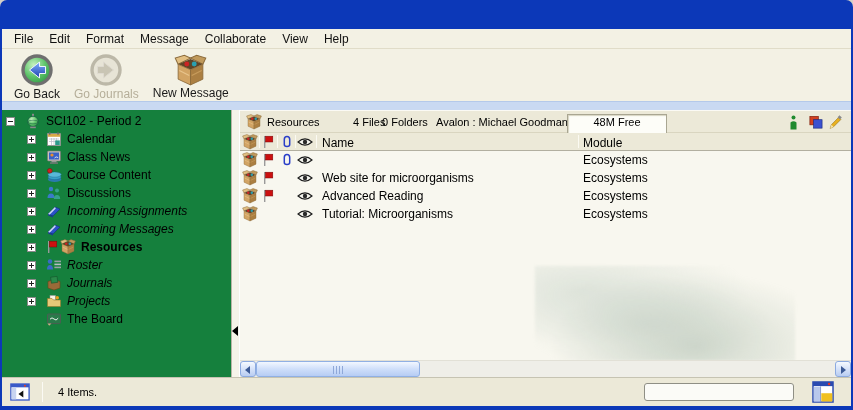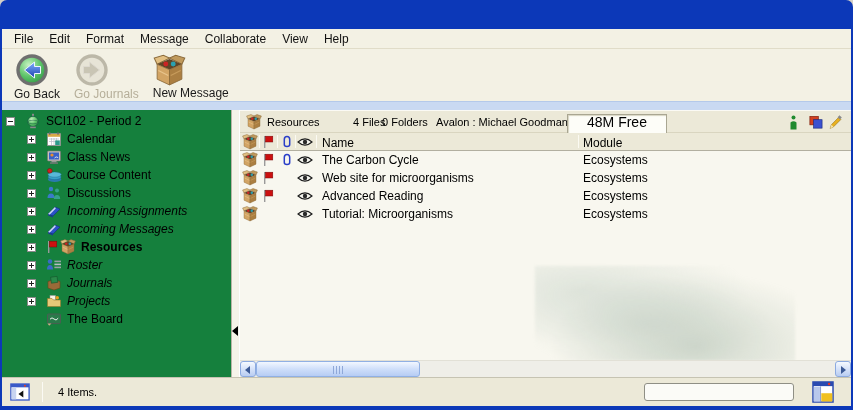--- a/index.html
+++ b/index.html
@@ -40,21 +40,21 @@
     background:#f3f1e4; display:flex; align-items:center; padding-left:4px;
     border-bottom:1px solid #e0dcc8;
   }
   .menu-item { font-size:12px; color:#111; padding:20px 8px; }
 
   
   .toolbar {
     position:absolute; left:2px; top:49px; width:849px; height:52px;
     background:#f3f1e4; display:flex; align-items:flex-start; padding:3px 0 0 8px; gap:6px;
   }
-  .tb-btn { display:flex; flex-direction:column; padding:0 4px; }
+  .tb-btn { display:flex; flex-direction:column; align-items:center; padding:0 4px; }
   .tb-label { font-size:12px; color:#1a1a1a; margin-top:-1px; }
   .tb-label.dim { color:#b5ae99; }
   .i36 { width:36px; height:36px; }
   .i30 { width:33px; height:33px; margin-top:2px; }
 
   .band { position:absolute; left:2px; top:101px; width:849px; height:9px; background:#c9d9f2; border-top:1px solid #b4c9ea; }
 
   
   .tree {
     position:absolute; left:2px; top:110px; width:230px; height:267px;
@@ -84,21 +84,21 @@
 
   .infobar {
     position:absolute; left:0; top:0; width:611px; height:23px; background:#ece9d8;
     border-top:1px solid #fbfaf4; border-bottom:1px solid #d9d5c0; font-size:11px; color:#000;
   }
   .ib-txt { position:absolute; top:5px; }
   .ib-crate { position:absolute; left:6px; top:3px; width:16px; height:16px; }
   .ib-title { left:27px; } .ib-files { left:113px; } .ib-folders { left:142px; } .ib-owner { left:196px; }
   .free-box {
     position:absolute; left:327px; top:3px; width:100px; height:28px; background:#fdfdf8;
-    border:1px solid #a9a692; box-shadow:inset 1px 1px 1px #d8d5c2; text-align:center; line-height:15px; font-size:14px;
+    border:1px solid #a9a692; box-shadow:inset 1px 1px 1px #d8d5c2; text-align:center; line-height:15px; font-size:11px;
   }
   .ib-icon { position:absolute; top:4px; width:15px; height:15px; }
   .ib-person { right:50px; } .ib-layers { right:28px; } .ib-pencil { right:8px; }
 
   .colhdr {
     position:absolute; left:0; top:23px; width:611px; height:18px; background:#ece9d8;
     border-bottom:1px solid #b2afa0; font-size:12px; color:#000;padding-left:44px;
   }
   .ch-div { position:absolute; top:2px; bottom:2px; width:1px; background:#cdc9b8; border-right:1px solid #fbfaf2; }
   .ch-txt { position:absolute; top:1px; line-height:16px; }
@@ -470,21 +470,20 @@
           </svg>
         <svg class="li x-flag">
             <use href="#sym-flag"></use>
           </svg>
         <svg class="li x-clip">
             <use href="#sym-clip"></use>
           </svg>
         <svg class="li x-eye">
             <use href="#sym-eye"></use>
           </svg>
-        <span class="li x-name">The Carbon Cycle</span>
         <span class="li x-module">Ecosystems</span>
       </div>
       <div class="lrow" style="top:18px">
         <svg class="li x-crate">
             <use href="#sym-crate"></use>
           </svg>
         <svg class="li x-flag">
             <use href="#sym-flag"></use>
           </svg>
         <svg class="li x-eye">

